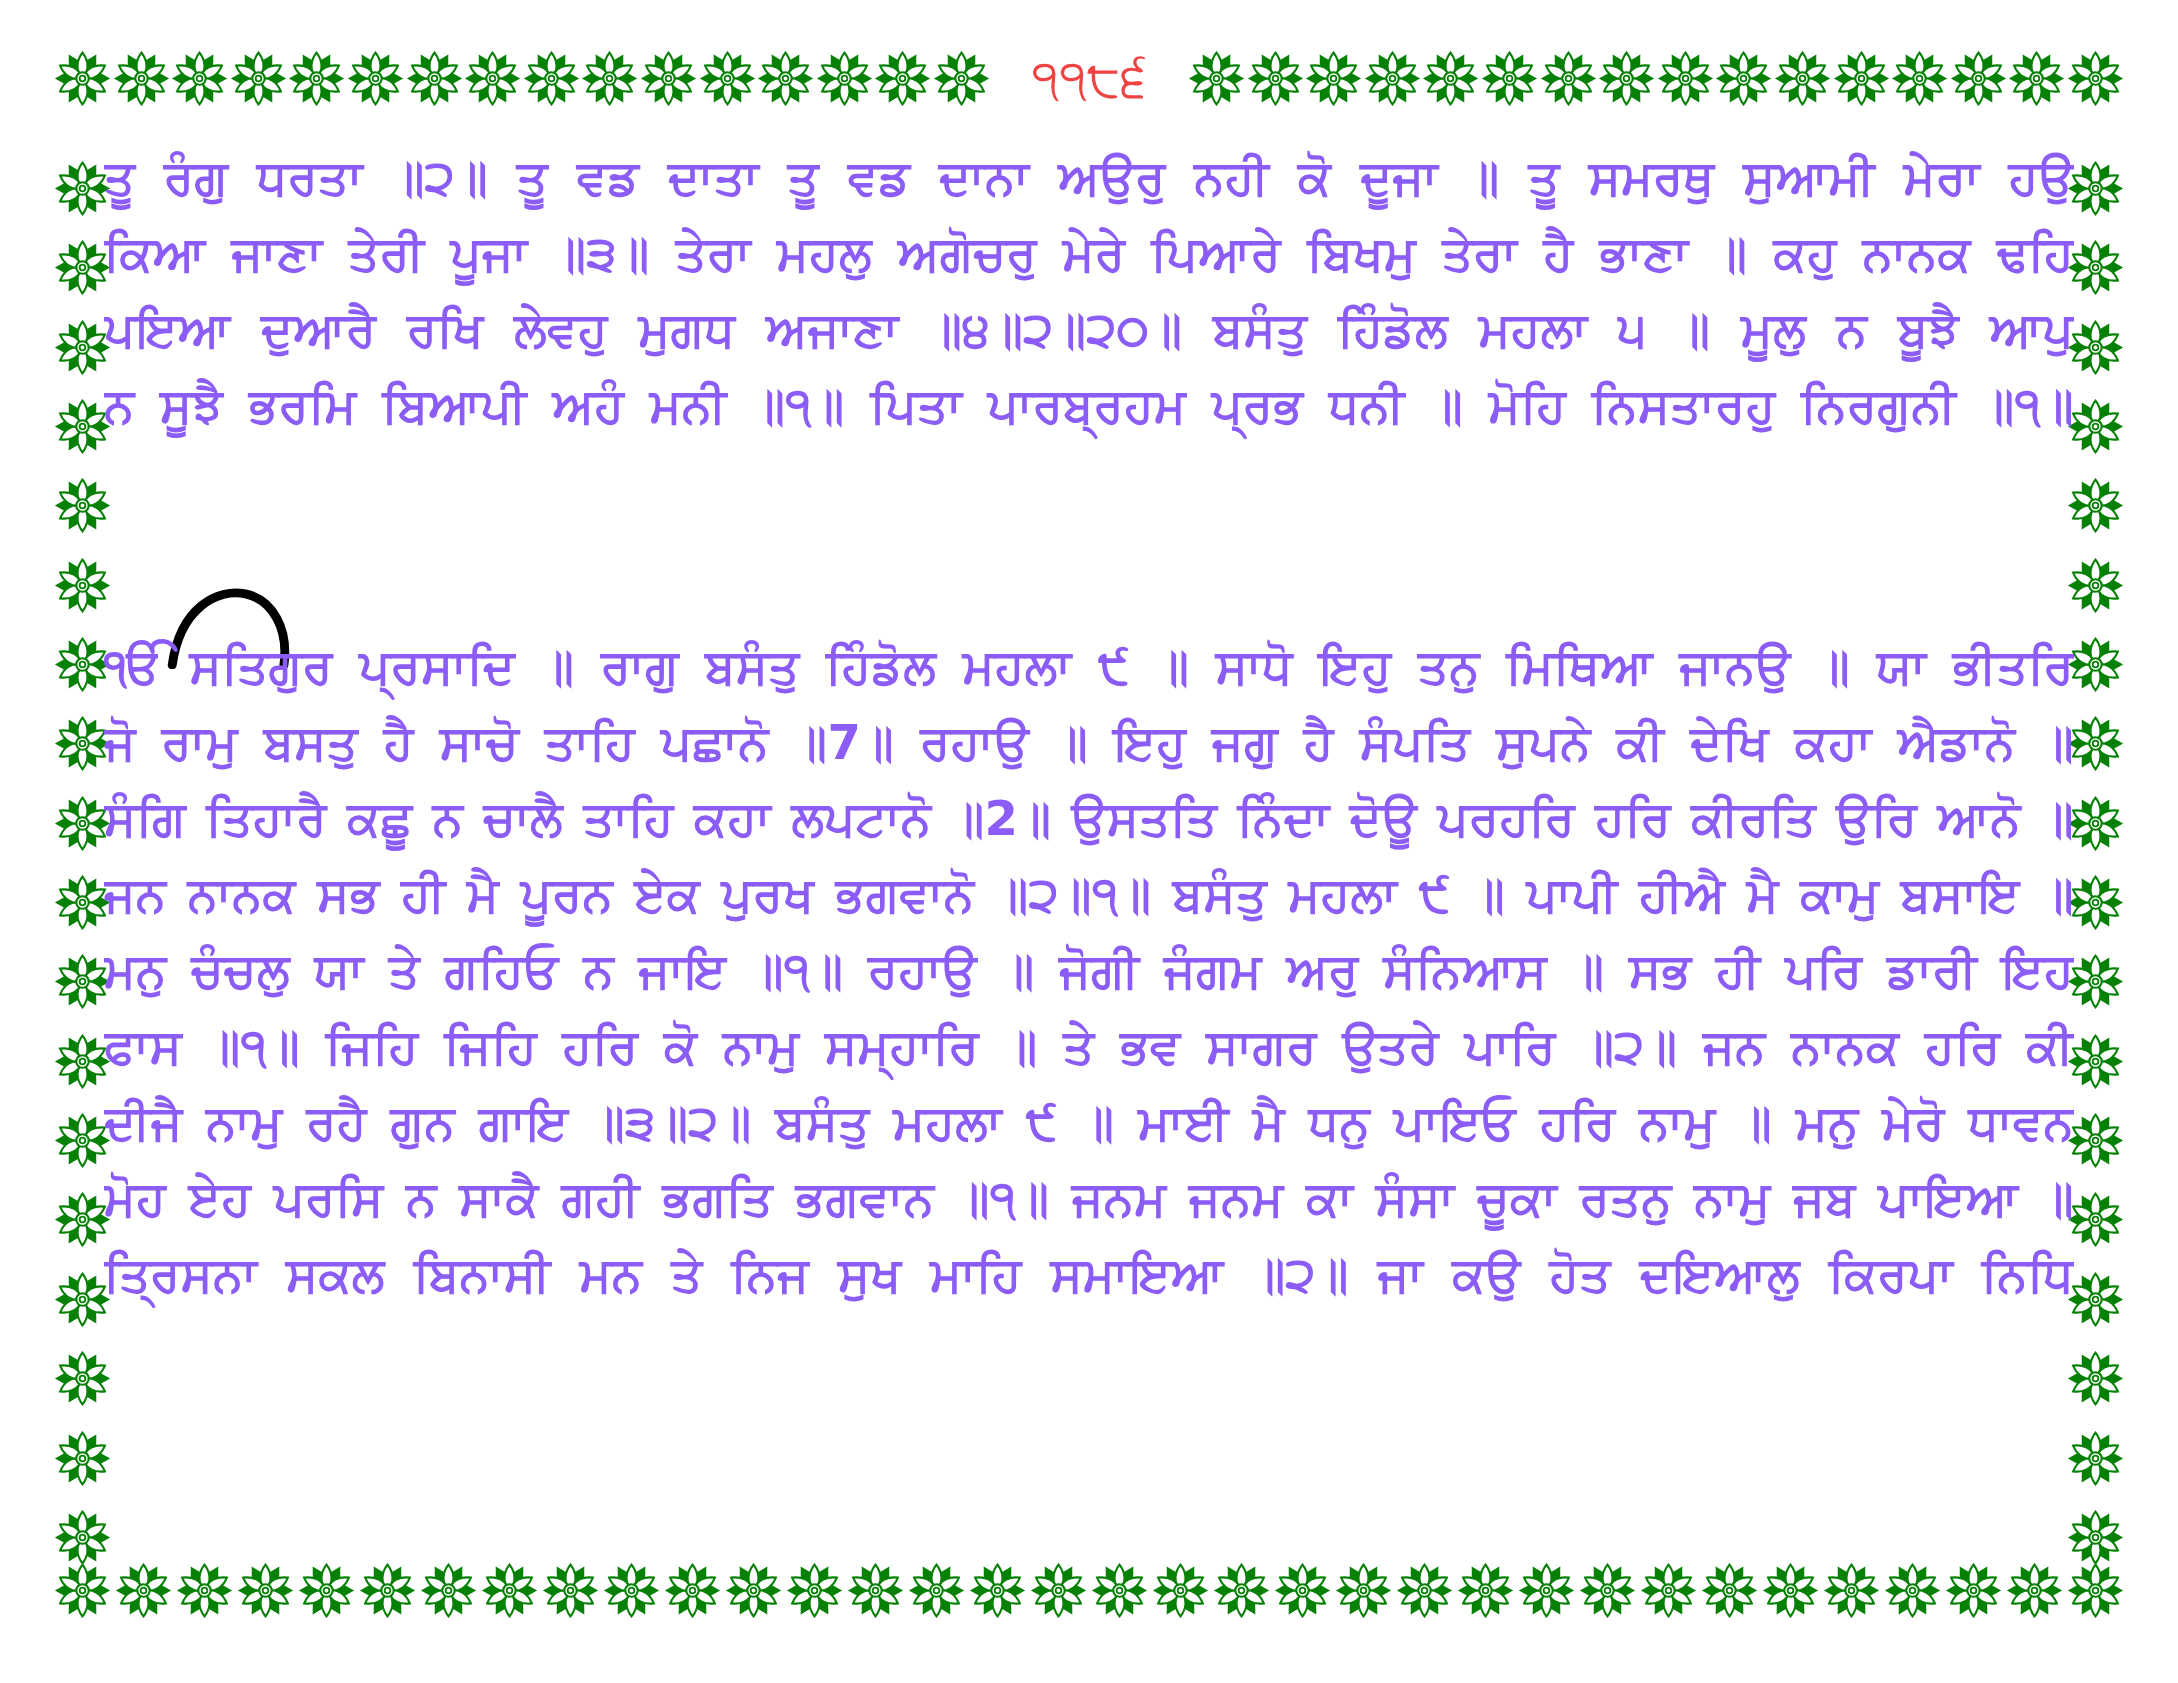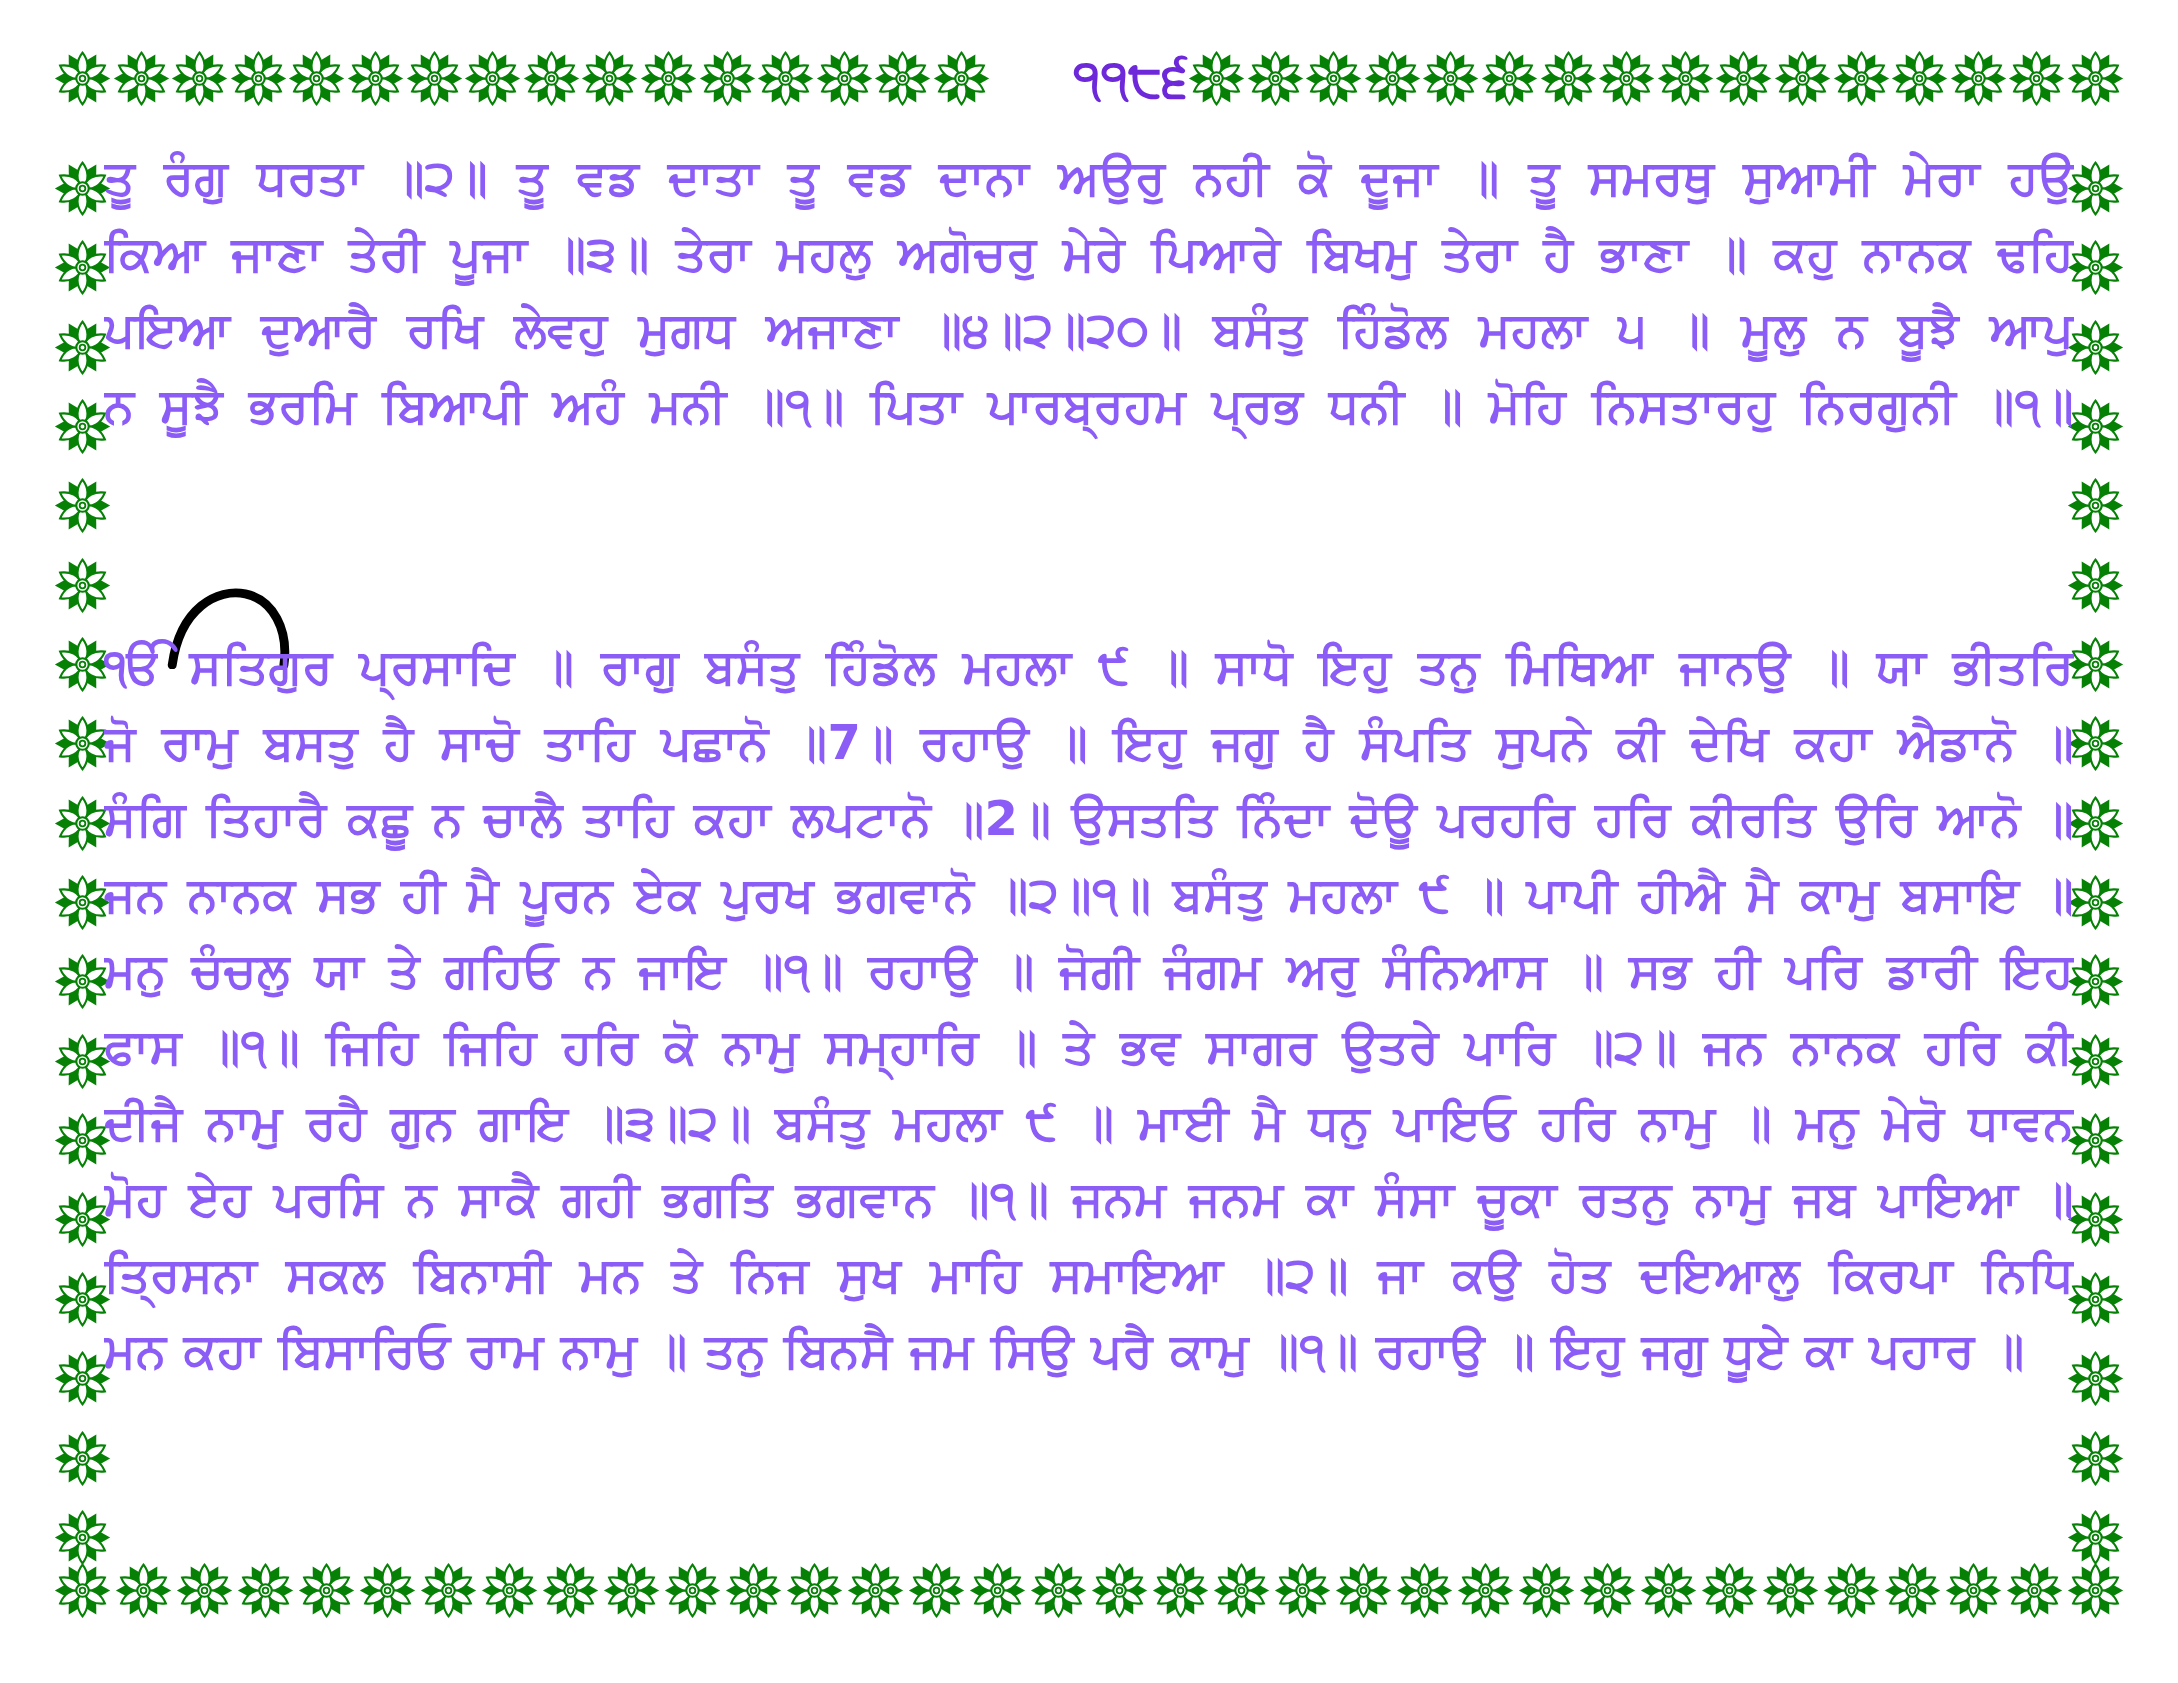--- a/index.html
+++ b/index.html
@@ -12,22 +12,22 @@
   }
   .flower { width:57px; height:57px; flex:0 0 auto; }
 
   .border-top {
     position:absolute; top:48px; left:54px; right:54px; height:61px;
     display:flex; align-items:center;
   }
   .flower-seg { flex:1 1 auto; display:flex; justify-content:space-between; align-items:center; }
   .page-number {
     width:198px; flex:0 0 auto;
-    text-align:right;
-    font-size:51px; font-weight:bold; color:#6d28d9;
+    text-align:center;
+    font-size:51px; font-weight:normal; color:#ef4444;
     line-height:61px;
   }
   .border-bottom {
     position:absolute; top:1560px; left:54px; right:54px; height:61px;
     display:flex; justify-content:space-between; align-items:center;
   }
   .border-left, .border-right {
     position:absolute; top:160px; bottom:117px; width:57px;
     display:flex; flex-direction:column; justify-content:space-between; align-items:center;
   }
@@ -1724,17 +1724,16 @@
   <div class="text-section section-2" id="section-2">
       <div class="gurbani-line">ੴ ਸਤਿਗੁਰ ਪ੍ਰਸਾਦਿ ॥ ਰਾਗੁ ਬਸੰਤੁ ਹਿੰਡੋਲ ਮਹਲਾ ੯ ॥ ਸਾਧੋ ਇਹੁ ਤਨੁ ਮਿਥਿਆ ਜਾਨਉ ॥ ਯਾ ਭੀਤਰਿ</div>
       <div class="gurbani-line">ਜੋ ਰਾਮੁ ਬਸਤੁ ਹੈ ਸਾਚੋ ਤਾਹਿ ਪਛਾਨੋ ॥7॥ ਰਹਾਉ ॥ ਇਹੁ ਜਗੁ ਹੈ ਸੰਪਤਿ ਸੁਪਨੇ ਕੀ ਦੇਖਿ ਕਹਾ ਐਡਾਨੋ ॥</div>
       <div class="gurbani-line">ਸੰਗਿ ਤਿਹਾਰੈ ਕਛੂ ਨ ਚਾਲੈ ਤਾਹਿ ਕਹਾ ਲਪਟਾਨੋ ॥2॥ ਉਸਤਤਿ ਨਿੰਦਾ ਦੋਊ ਪਰਹਰਿ ਹਰਿ ਕੀਰਤਿ ਉਰਿ ਆਨੋ ॥</div>
       <div class="gurbani-line">ਜਨ ਨਾਨਕ ਸਭ ਹੀ ਮੈ ਪੂਰਨ ਏਕ ਪੁਰਖ ਭਗਵਾਨੋ ॥੨॥੧॥ ਬਸੰਤੁ ਮਹਲਾ ੯ ॥ ਪਾਪੀ ਹੀਐ ਮੈ ਕਾਮੁ ਬਸਾਇ ॥</div>
       <div class="gurbani-line">ਮਨੁ ਚੰਚਲੁ ਯਾ ਤੇ ਗਹਿਓ ਨ ਜਾਇ ॥੧॥ ਰਹਾਉ ॥ ਜੋਗੀ ਜੰਗਮ ਅਰੁ ਸੰਨਿਆਸ ॥ ਸਭ ਹੀ ਪਰਿ ਡਾਰੀ ਇਹ</div>
       <div class="gurbani-line">ਫਾਸ ॥੧॥ ਜਿਹਿ ਜਿਹਿ ਹਰਿ ਕੋ ਨਾਮੁ ਸਮ੍ਹਾਰਿ ॥ ਤੇ ਭਵ ਸਾਗਰ ਉਤਰੇ ਪਾਰਿ ॥੨॥ ਜਨ ਨਾਨਕ ਹਰਿ ਕੀ ਸਰਨਾਇ ॥</div>
       <div class="gurbani-line">ਦੀਜੈ ਨਾਮੁ ਰਹੈ ਗੁਨ ਗਾਇ ॥੩॥੨॥ ਬਸੰਤੁ ਮਹਲਾ ੯ ॥ ਮਾਈ ਮੈ ਧਨੁ ਪਾਇਓ ਹਰਿ ਨਾਮੁ ॥ ਮਨੁ ਮੇਰੋ ਧਾਵਨ</div>
       <div class="gurbani-line">ਮੋਹ ਏਹ ਪਰਸਿ ਨ ਸਾਕੈ ਗਹੀ ਭਗਤਿ ਭਗਵਾਨ ॥੧॥ ਜਨਮ ਜਨਮ ਕਾ ਸੰਸਾ ਚੂਕਾ ਰਤਨੁ ਨਾਮੁ ਜਬ ਪਾਇਆ ॥</div>
       <div class="gurbani-line">ਤ੍ਰਿਸਨਾ ਸਕਲ ਬਿਨਾਸੀ ਮਨ ਤੇ ਨਿਜ ਸੁਖ ਮਾਹਿ ਸਮਾਇਆ ॥੨॥ ਜਾ ਕਉ ਹੋਤ ਦਇਆਲੁ ਕਿਰਪਾ ਨਿਧਿ</div>
-      <div class="gurbani-line flush">ਮਨ ਕਹਾ ਬਿਸਾਰਿਓ ਰਾਮ ਨਾਮੁ ॥ ਤਨੁ ਬਿਨਸੈ ਜਮ ਸਿਉ ਪਰੈ ਕਾਮੁ ॥੧॥ ਰਹਾਉ ॥ ਇਹੁ ਜਗੁ ਧੂਏ ਕਾ ਪਹਾਰ ॥</div>
     </div>
 
 </div>
 
 
 </body></html>

